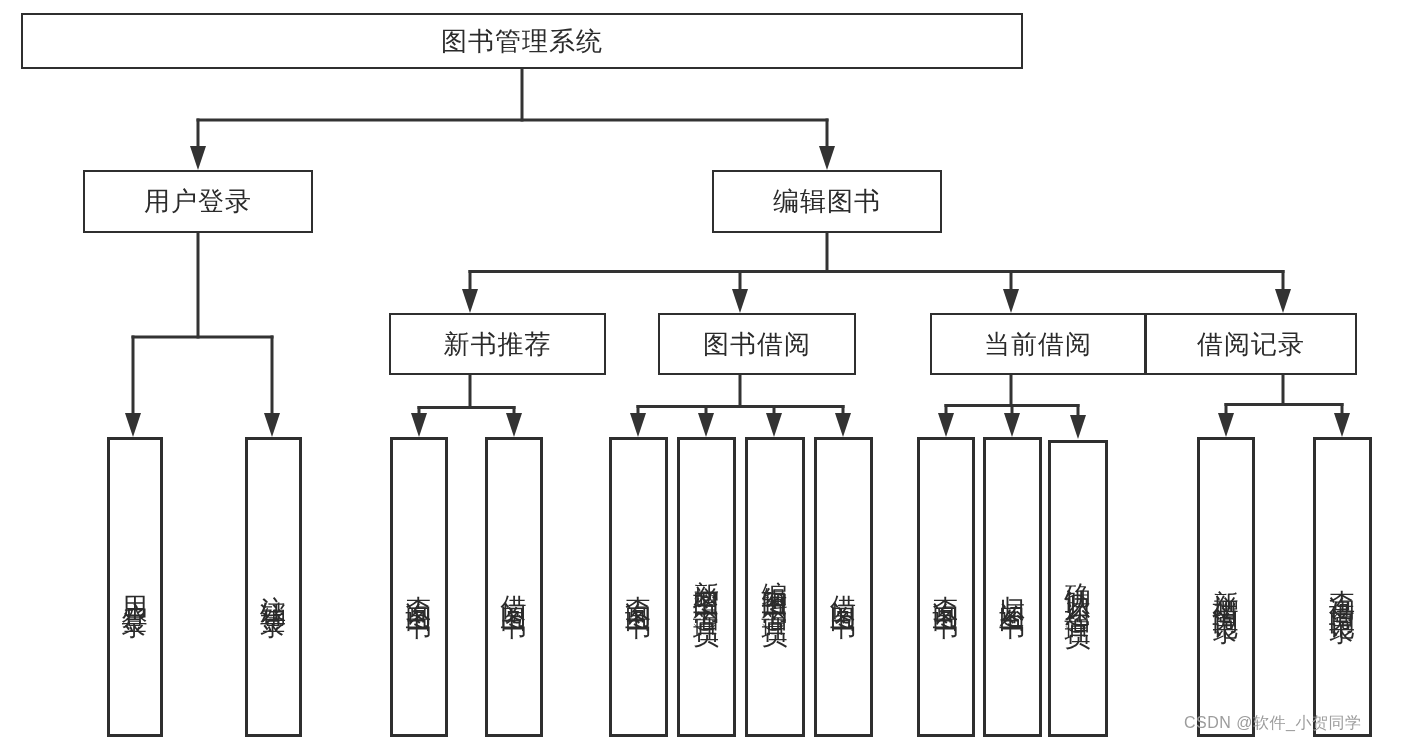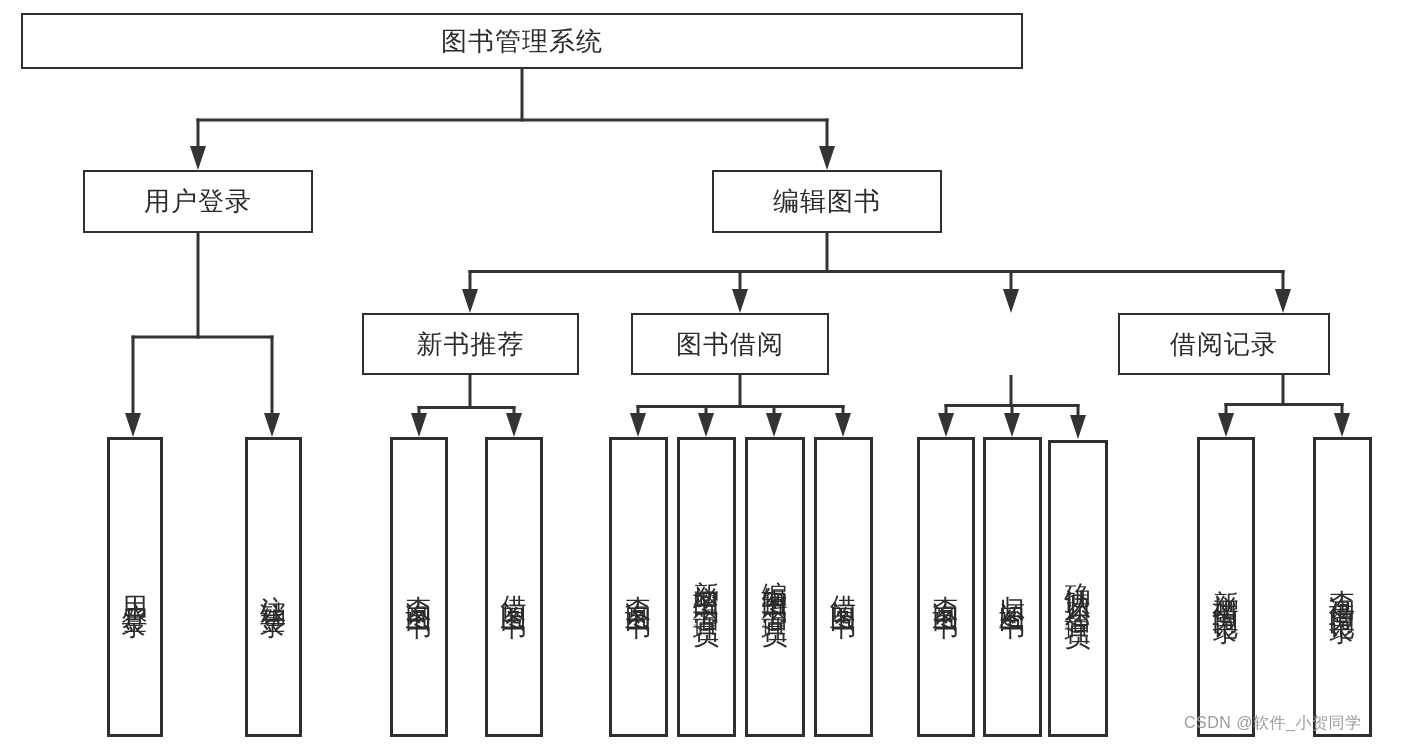--- a/index.html
+++ b/index.html
@@ -28,21 +28,21 @@
     justify-content: center;
     font-size: 26px;
     letter-spacing: 1px;
     white-space: nowrap;
     z-index: 2;
   }
   .root-box   { left: 21px;  top: 13px;  width: 1002px; height: 56px; }
   .branch-box { height: 63px; top: 170px; }
   .branch-user { left: 83px;  width: 230px; }
   .branch-book { left: 712px; width: 230px; }
-  .group-box { top: 313px; height: 62px; }
+  .group-box { top: 313px; height: 62px; margin-left: 27px; }
   .group-1 { left: 362px;  width: 217px; }
   .group-2 { left: 631px;  width: 198px; }
   .group-3 { left: 903px;  width: 216px; }
   .group-4 { left: 1118px; width: 212px; }
   .leaf {
     position: absolute;
     box-sizing: border-box;
     top: 437px;
     height: 300px;
     background: #ffffff;
@@ -164,20 +164,23 @@
   <div class="box branch-box branch-book">
     <span>编辑图书</span>
   </div>
 
   <div class="box group-box group-1">
     <span>新书推荐</span>
   </div>
   <div class="box group-box group-2">
     <span>图书借阅</span>
   </div>
+  <div class="box group-box group-3">
+    <span>当前借阅</span>
+  </div>
   <div class="box group-box group-4">
     <span>借阅记录</span>
   </div>
 
   <div class="leaf leaf-1">
     <span>用户登录</span>
   </div>
   <div class="leaf leaf-2">
     <span>注销登录</span>
   </div>

